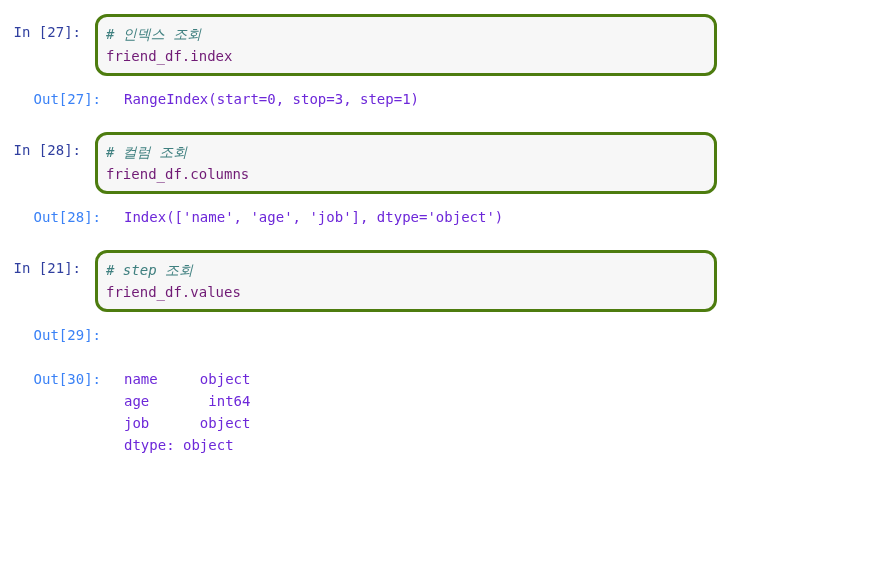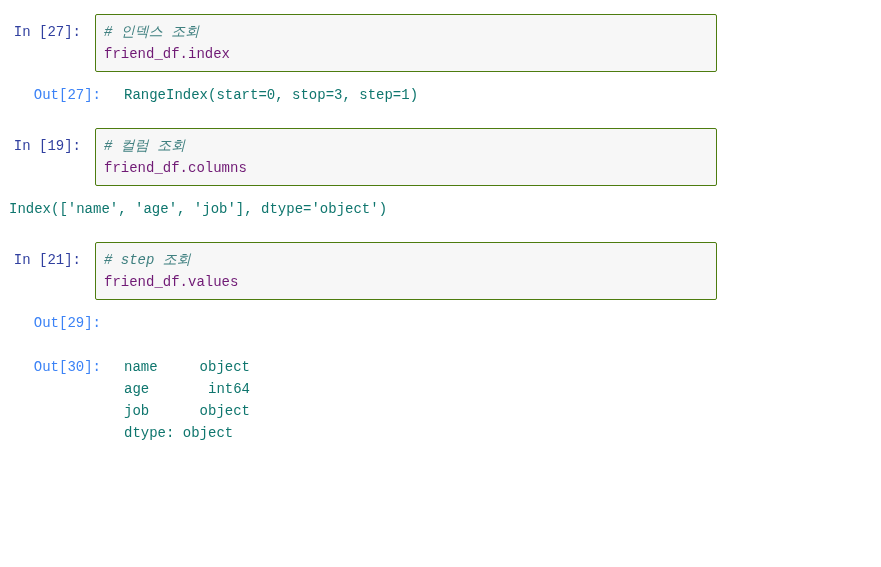--- a/index.html
+++ b/index.html
@@ -10,21 +10,20 @@
     width: 881px;
     height: 567px;
     overflow: hidden;
     font-family: "DejaVu Sans Mono", "Liberation Mono", monospace;
     font-size: 14px;
     color: #000000;
   }
   .notebook {
     padding-top: 14px;
     width: 730px;
-    font-family: Liberation Mono, monospace;
   }
   .row {
     display: flex;
     align-items: flex-start;
   }
   .prompt {
     width: 95px;
     min-width: 95px;
     text-align: right;
     padding-right: 14px;
@@ -33,22 +32,22 @@
     user-select: none;
   }
   .in-prompt  { color: #303F9F; padding-top: 7px; }
   .out-prompt { color: #3b82f6; padding-top: 0; margin-left: 20px; }
   .input-row  { margin-bottom: 12px; }
   .output-row { margin-bottom: 22px; }
   .input-area {
     flex: 1;
     margin-right: 13px;
     background: #F7F7F7;
-    border: 1px solid #4d7c0f;
-    border-radius: 2px;
+    border: 3px solid #4d7c0f;
+    border-radius: 12px;
     padding: 6px 8px;
     line-height: 22px;
     cursor: text;
   }
   .comment {
     display: block;
     color: #408080;
     font-style: italic;
     white-space: pre;
   }
@@ -58,21 +57,21 @@
     white-space: pre;
   }
   .output-text {
     flex: 1;
     margin: 0;
     padding: 0 0 0 9px;
     font-family: inherit;
     font-size: 14px;
     line-height: 22px;
     white-space: pre;
-    color: #0f766e;
+    color: #6d28d9;
   }
 </style>
 </head>
 <body>
 
 <div class="notebook">
 
   <div class="cell">
     <div class="row input-row">
       <div class="prompt in-prompt">In [27]:</div>
@@ -82,27 +81,28 @@
       </div>
     </div>
     <div class="row output-row">
       <div class="prompt out-prompt">Out[27]:</div>
       <pre class="output-text">RangeIndex(start=0, stop=3, step=1)</pre>
     </div>
   </div>
 
   <div class="cell">
     <div class="row input-row">
-      <div class="prompt in-prompt">In [19]:</div>
+      <div class="prompt in-prompt">In [28]:</div>
       <div class="input-area">
         <span class="comment"># 컬럼 조회</span>
         <span class="code-line">friend_df.columns</span>
       </div>
     </div>
     <div class="row output-row">
+      <div class="prompt out-prompt">Out[28]:</div>
       <pre class="output-text">Index(['name', 'age', 'job'], dtype='object')</pre>
     </div>
   </div>
 
   <div class="cell">
     <div class="row input-row">
       <div class="prompt in-prompt">In [21]:</div>
       <div class="input-area">
         <span class="comment"># step 조회</span>
         <span class="code-line">friend_df.values</span>

